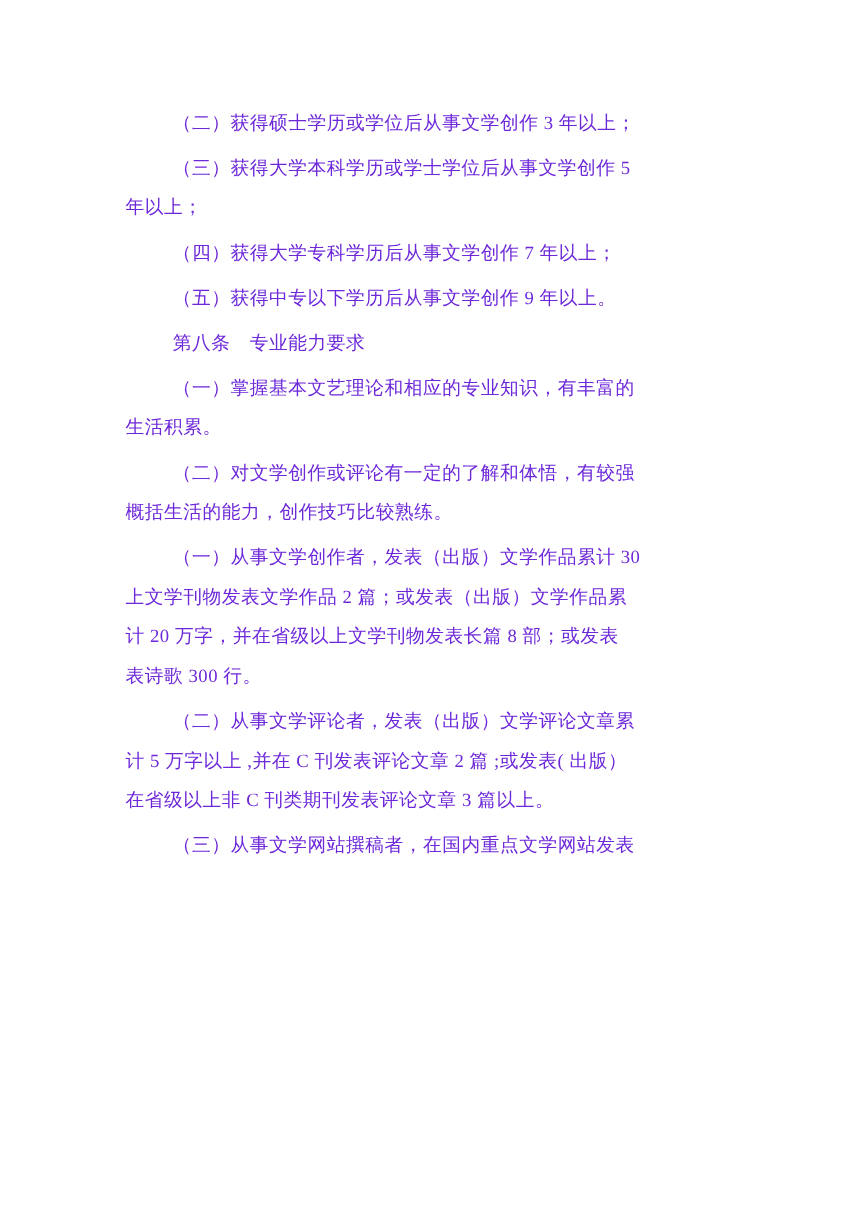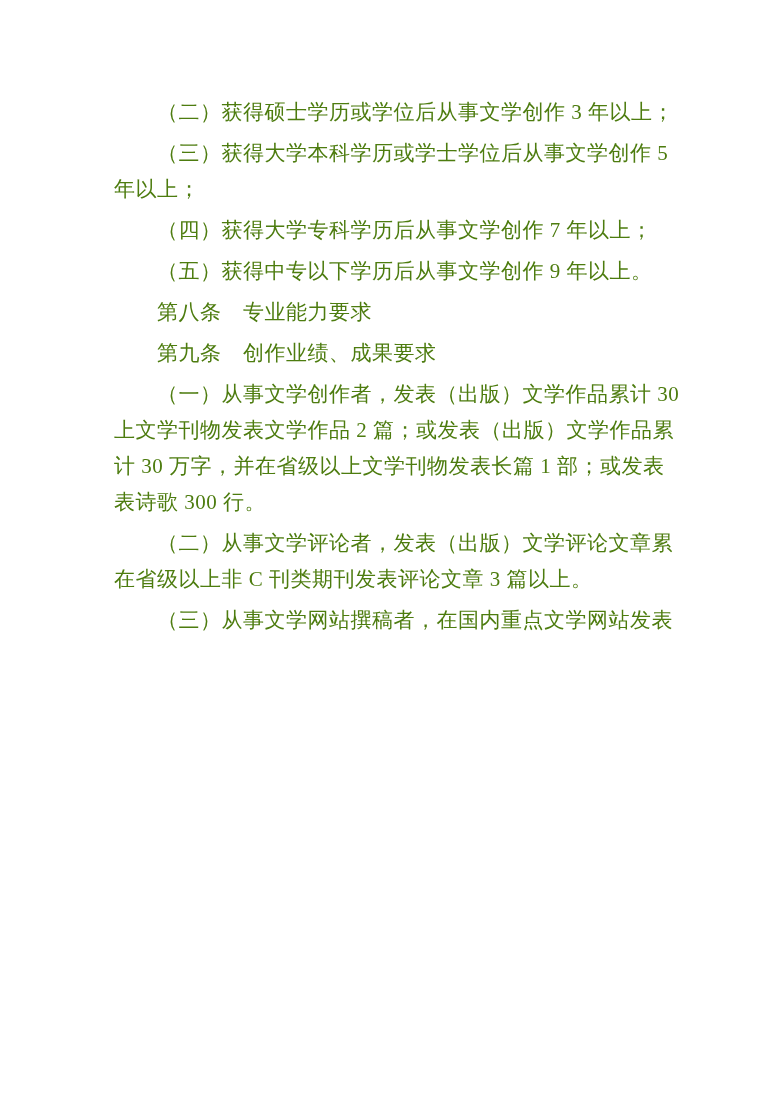--- a/index.html
+++ b/index.html
@@ -17,22 +17,22 @@
     position: relative;
     width: 777px;
     height: 1099px;
     background: #ffffff;
   }
   .doc-body {
     position: absolute;
     left: 114px;
     top: 94px;
     width: 556px;
-    color: #4d7c0f;
-    font-size: 21px;
+    color: #6d28d9;
+    font-size: 17px;
   }
   .para {
     margin: 0 0 5px 0;
   }
   .line {
     height: 36px;
     line-height: 36px;
     white-space: nowrap;
     letter-spacing: 0.5px;
   }
@@ -55,29 +55,35 @@
       <div class="para">
         <div class="line indent">（四）获得大学专科学历后从事文学创作 7 年以上；</div>
       </div>
       <div class="para">
         <div class="line indent">（五）获得中专以下学历后从事文学创作 9 年以上。</div>
       </div>
       <div class="para">
         <div class="line indent">第八条　专业能力要求</div>
       </div>
       <div class="para">
-        <div class="line indent">第九条　创作业绩、成果要求</div>
+        <div class="line indent">（一）掌握基本文艺理论和相应的专业知识，有丰富的</div>
+        <div class="line">生活积累。</div>
+      </div>
+      <div class="para">
+        <div class="line indent">（二）对文学创作或评论有一定的了解和体悟，有较强</div>
+        <div class="line">概括生活的能力，创作技巧比较熟练。</div>
       </div>
       <div class="para">
         <div class="line indent">（一）从事文学创作者，发表（出版）文学作品累计 30</div>
         <div class="line">上文学刊物发表文学作品 2 篇；或发表（出版）文学作品累</div>
-        <div class="line">计 30 万字，并在省级以上文学刊物发表长篇 1 部；或发表</div>
+        <div class="line">计 20 万字，并在省级以上文学刊物发表长篇 8 部；或发表</div>
         <div class="line">表诗歌 300 行。</div>
       </div>
       <div class="para">
         <div class="line indent">（二）从事文学评论者，发表（出版）文学评论文章累</div>
+        <div class="line">计 5 万字以上 ,并在 C 刊发表评论文章 2 篇 ;或发表( 出版）</div>
         <div class="line">在省级以上非 C 刊类期刊发表评论文章 3 篇以上。</div>
       </div>
       <div class="para">
         <div class="line indent">（三）从事文学网站撰稿者，在国内重点文学网站发表</div>
       </div>
     </div>
 </div>
 
 </body></html>

